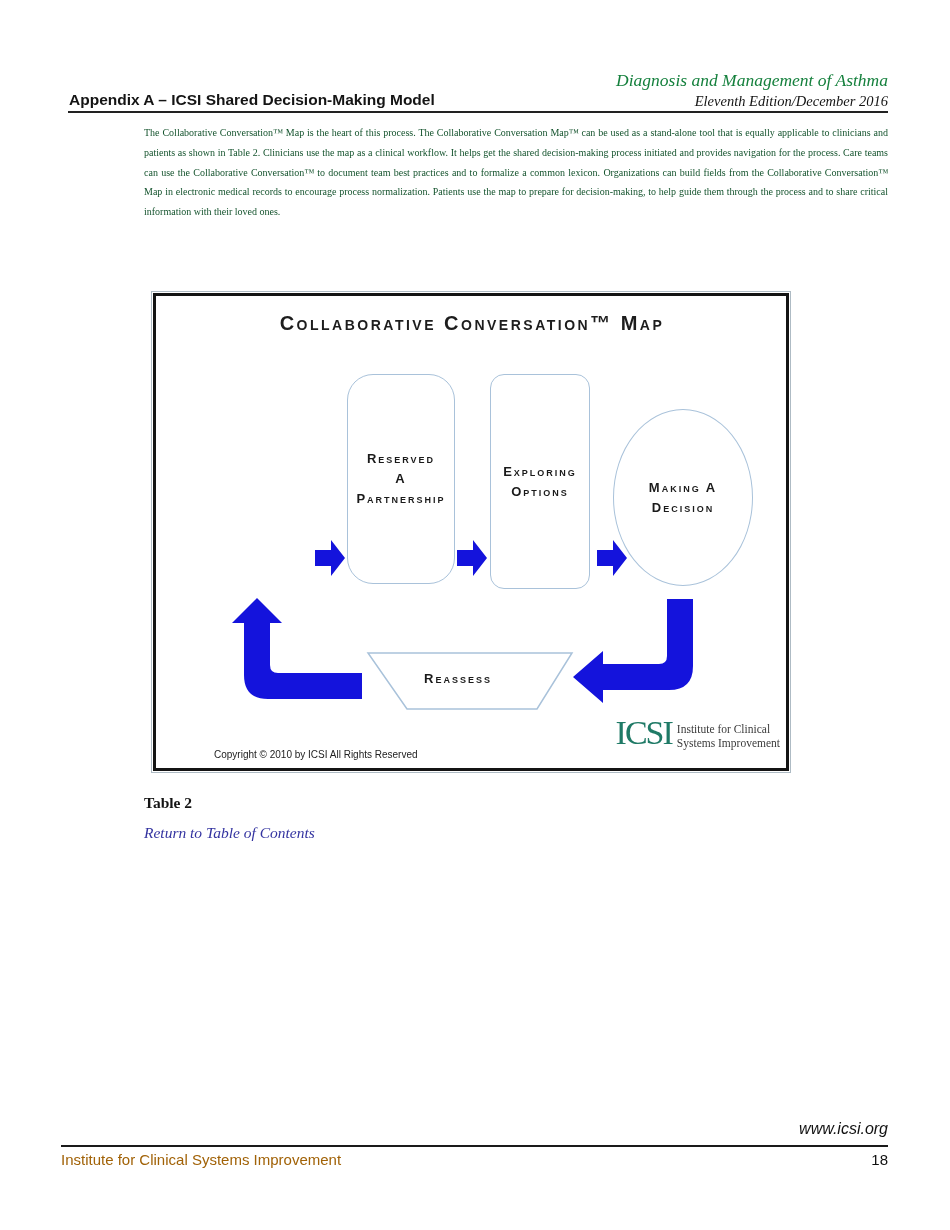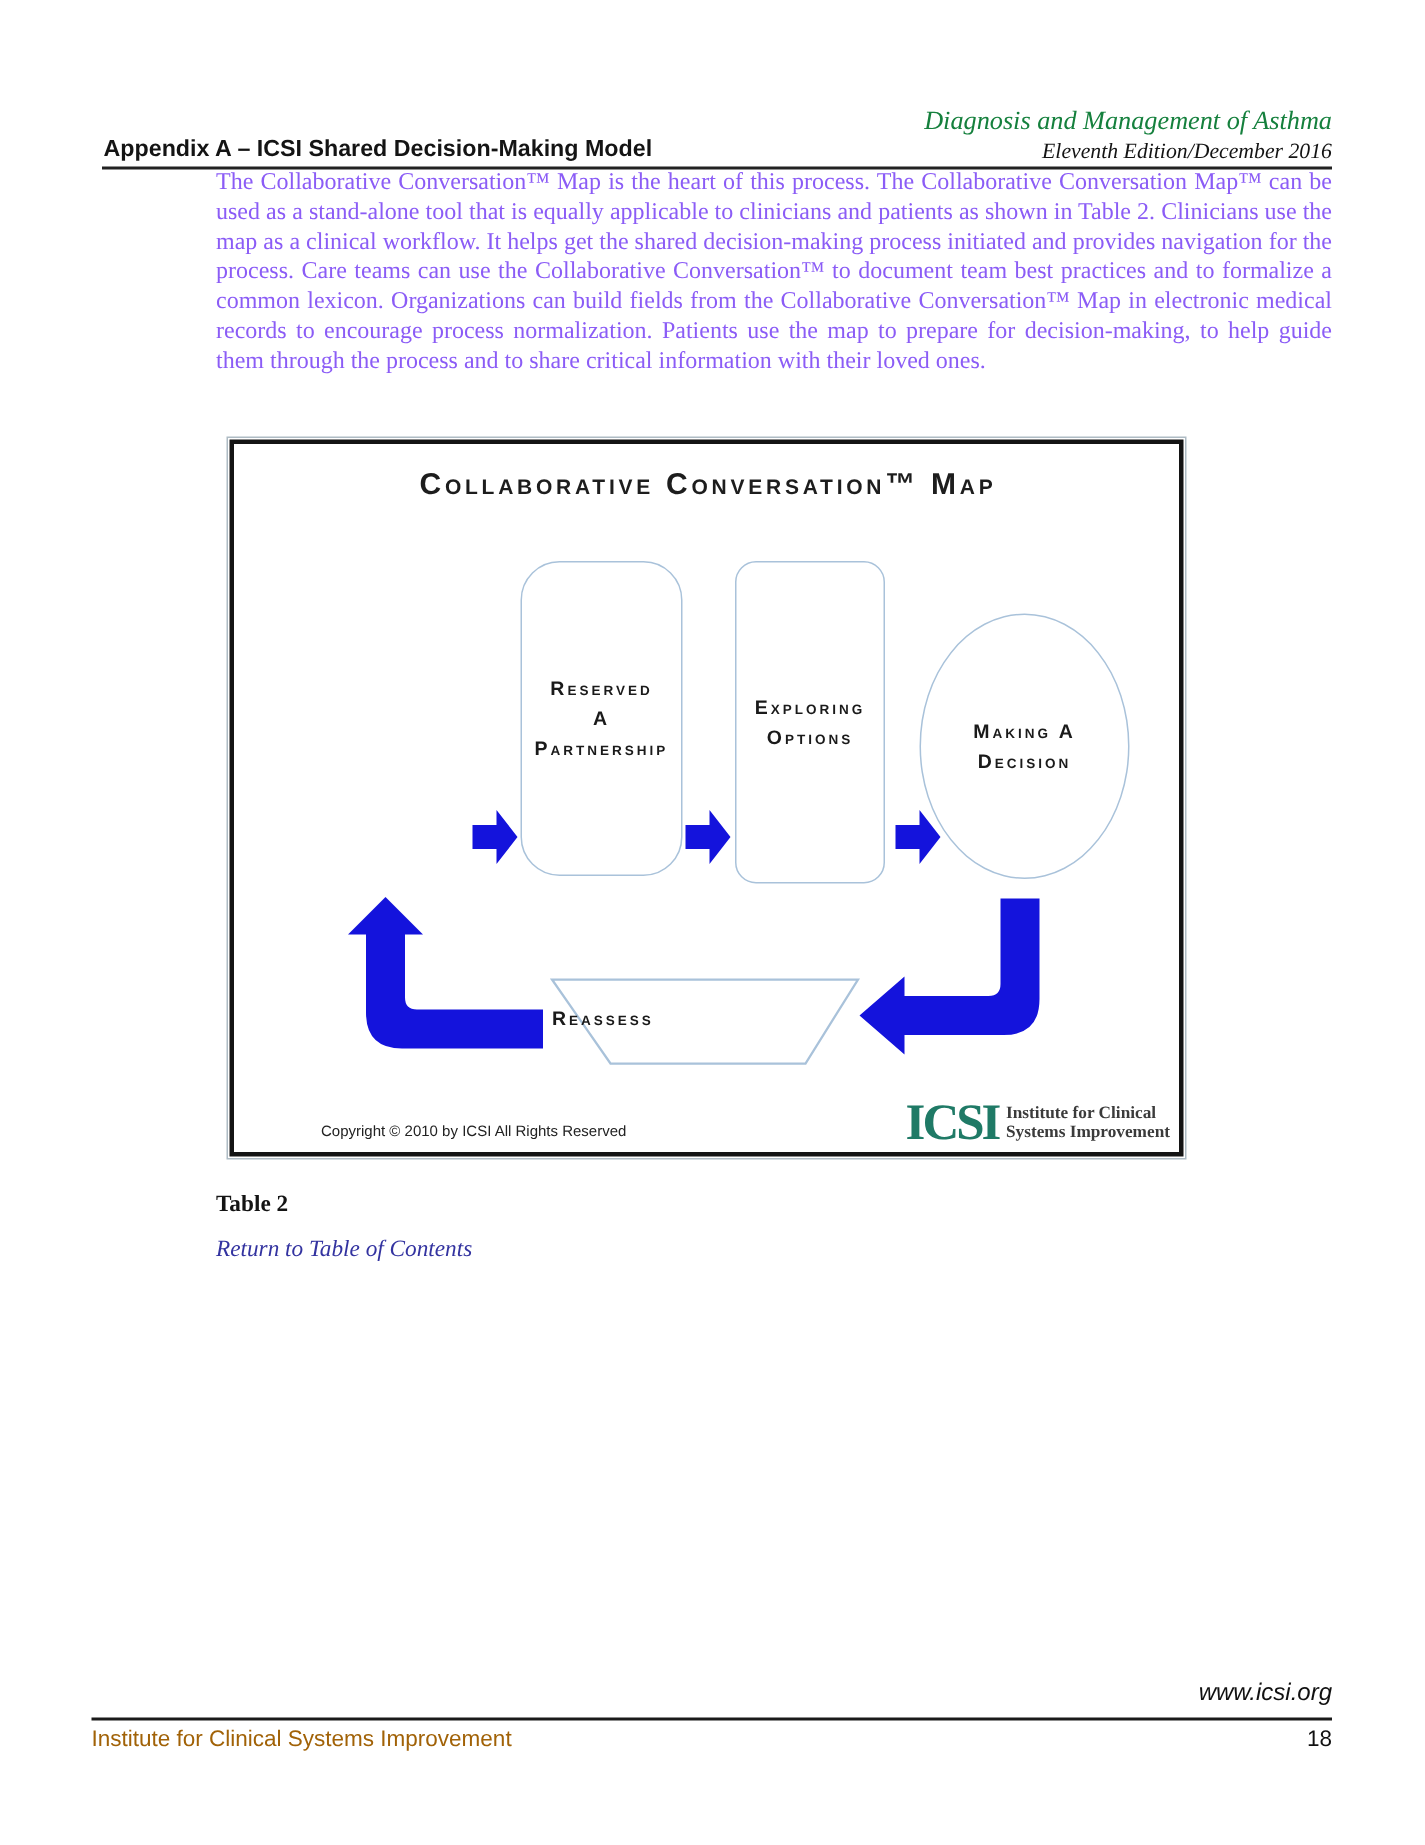--- a/index.html
+++ b/index.html
@@ -7,22 +7,22 @@
     width:950px;height:1230px;position:relative;background:#ffffff;
     font-family:"Liberation Serif", serif;color:#1a1a1a;overflow:hidden;
   }
   
   .doc-title{position:absolute;right:62px;top:70px;font-style:italic;font-size:17.5px;color:#15803d;}
   .edition{position:absolute;right:62px;top:93px;font-style:italic;font-size:14.5px;color:#141414;}
   .appendix-title{position:absolute;left:69px;top:91px;font-family:"Liberation Sans",sans-serif;font-weight:bold;font-size:15.5px;color:#141414;}
   .header-rule{position:absolute;left:68px;top:111px;width:820px;height:2px;background:#222;}
   
   .body-par{
-    position:absolute;left:144px;top:112px;width:744px;
-    font-size:16px;line-height:19.8px;text-align:justify;color:#8b5cf6;
+    position:absolute;left:144px;top:123px;width:744px;
+    font-size:10px;line-height:19.8px;text-align:justify;color:#14532d;
   }
   
   .figure-wrap{
     position:absolute;left:151px;top:291px;width:640px;height:482px;
     border:1px solid #aebbc4;background:#fff;box-sizing:border-box;padding-left:44px;
   }
   .figure-frame{position:absolute;inset:1px;border:3px solid #141414;background:#fff;}
   .fig-inner{position:absolute;left:0;top:0;width:632px;height:474px;}
   .fig-title{
     position:absolute;left:0;top:16px;width:632px;text-align:center;
@@ -35,27 +35,27 @@
   }
   .node-label{
     font-family:"Liberation Sans",sans-serif;font-weight:bold;font-size:13px;
     font-variant:small-caps;letter-spacing:2px;line-height:20px;
     color:#1a1a1a;text-align:center;
   }
   .n-preparing{left:32px;top:117px;width:140px;height:170px;border-radius:50%;}
   .n-building{left:191px;top:78px;width:108px;height:210px;border-radius:26px;}
   .n-exploring{left:334px;top:78px;width:100px;height:215px;border-radius:14px;}
   .n-making{left:457px;top:113px;width:140px;height:177px;border-radius:50%;}
-  .n-reassess{left:212px;top:357px;width:204px;height:52px;display:flex;align-items:center;position:absolute;}
+  .n-reassess{left:200px;top:357px;width:204px;height:52px;display:flex;align-items:center;justify-content:center;position:absolute;}
   .fig-svg{position:absolute;left:0;top:0;pointer-events:none;}
   .fig-copyright{
     position:absolute;left:20px;bottom:10px;
     font-family:"Liberation Sans",sans-serif;font-size:10px;color:#222;margin-left:38px;
   }
-  .fig-logo{position:absolute;right:8px;bottom:4px;display:flex;align-items:center;font-weight:bold;}
+  .fig-logo{position:absolute;right:8px;bottom:20px;display:flex;align-items:flex-end;}
   .logo-acronym{
     font-family:"Liberation Serif",serif;font-size:34px;line-height:34px;
     letter-spacing:-2px;color:var(--logo-color);
   }
   .logo-name{
     margin-left:5px;font-family:"Liberation Serif",serif;font-size:11.5px;
     line-height:13.5px;color:#3b3b3b;
   }
   
   .table-caption{position:absolute;left:144px;top:794px;font-weight:bold;font-size:15.5px;color:#141414;}

